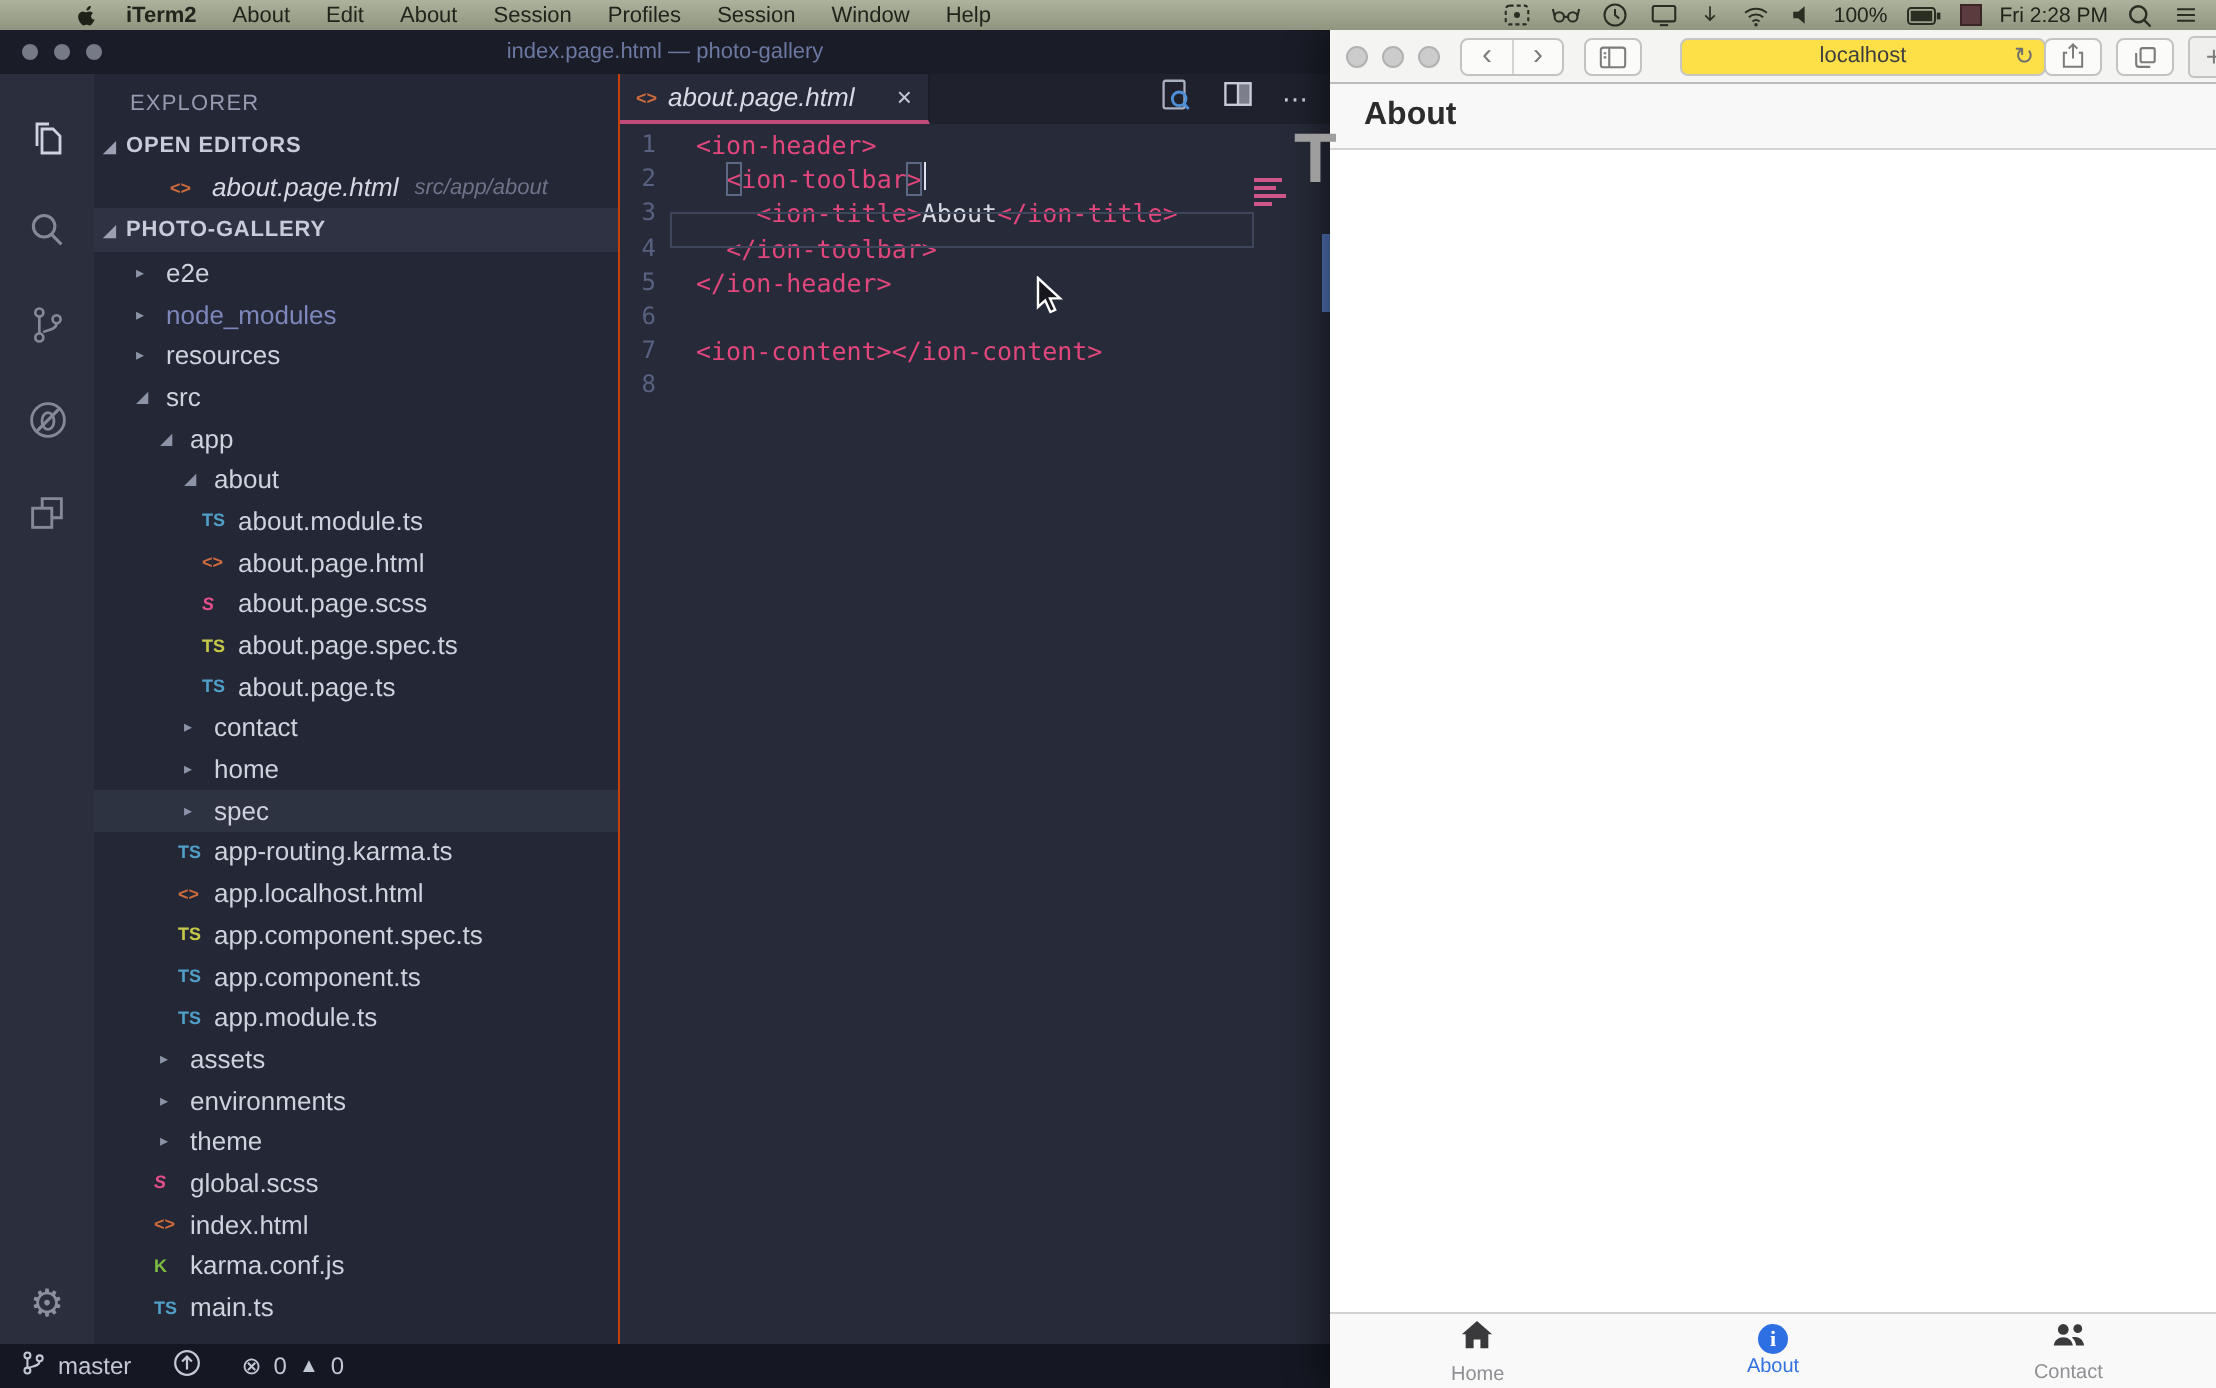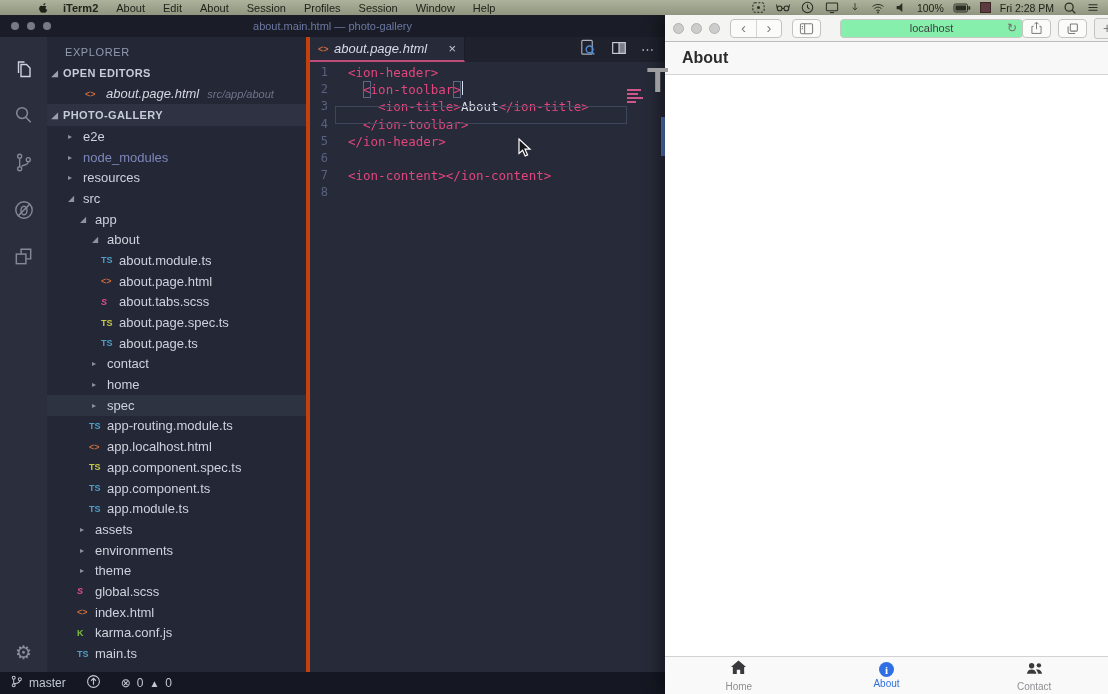--- a/index.html
+++ b/index.html
@@ -30,21 +30,21 @@
 
   .vs-body { display:flex; height:635px; }
 
   .vs-activity { width:47px; background:#2b2e3d; display:flex; flex-direction:column;
     align-items:center; padding-top:8px; flex-shrink:0; }
   .act-icon { width:47px; height:47px; display:flex; align-items:center; justify-content:center; opacity:.55; }
   .act-icon.active { opacity:1; }
   .act-gear { margin-top:auto; margin-bottom:10px; font-size:19px; color:#8b909f; line-height:1; }
 
   .vs-sidebar { width:263px; background:#242735; flex-shrink:0; font-size:13px;
-    border-right:4px solid #c2410c; overflow:hidden; }
+    border-right:1px solid #c2410c; overflow:hidden; }
   .vs-sb-title { height:26px; padding:9px 0 0 18px; font-size:11px; color:#949bb0; letter-spacing:.6px; }
   .sec-header { height:20px; display:flex; align-items:center; font-size:11px; font-weight:bold;
     color:#c6ccd9; letter-spacing:.4px; }
   .sec-header .tw { width:16px; text-align:center; font-size:8px; color:#9aa0b2; }
   .oe-item { height:21px; display:flex; align-items:center; padding-left:38px; }
   .oe-name { font-style:italic; color:#d5d8e2; margin-left:6px; }
   .oe-path { font-style:italic; color:#6d7389; font-size:11px; margin-left:8px; }
   .proj-header { height:22px; background:#2e3242; }
   .tree-row { height:20.7px; display:flex; align-items:center; color:#ced2dd; white-space:nowrap; }
   .tree-row.dim { color:#7d87bb; }
@@ -106,21 +106,21 @@
   .br-traffic i { width:11px; height:11px; border-radius:50%; background:#cccccc;
     border:1px solid #b2b2b2; display:block; }
   .nav-group { display:flex; height:19px; border:1px solid #c3c3c1; border-radius:4px;
     background:#fbfbfa; overflow:hidden; margin-right:10px; }
   .nav-btn { width:25px; display:flex; align-items:center; justify-content:center;
     color:#7c7c7c; font-size:15px; line-height:1; padding-bottom:2px; }
   .nav-btn + .nav-btn { border-left:1px solid #d4d4d2; }
   .tb-btn { width:29px; height:19px; border:1px solid #c3c3c1; border-radius:4px;
     background:#fbfbfa; display:flex; align-items:center; justify-content:center; }
   .url-field { width:183px; height:19px; border:1px solid #c6c6c4; border-radius:4px;
-    background:#86efac; margin-left:19px; position:relative; display:flex;
+    background:#fde047; margin-left:19px; position:relative; display:flex;
     align-items:center; justify-content:center; font-size:11px; color:#3e3e3e; }
   .reload { position:absolute; right:5px; color:#6f6f6f; font-size:12px; line-height:1; }
   .tb-right { position:absolute; right:0; display:flex; gap:7px; align-items:center; }
   .plus-btn { width:26px; height:21px; border:1px solid #c3c3c1; border-radius:3px;
     background:#efefed; color:#7c7c7c; font-size:14px; display:flex; align-items:center;
     justify-content:center; margin-right:-12px; }
 
   .br-header { height:33px; background:#f8f8f8; border-bottom:1px solid #d4d4d4;
     display:flex; align-items:center; padding-left:17px; }
   .br-page-title { font-size:16px; font-weight:600; color:#2c2c2c; }
@@ -211,21 +211,21 @@
       </span>
   </div>
 
   <div class="vscode">
     <div class="vs-titlebar">
       <span class="traffic">
           <i></i>
           <i></i>
           <i></i>
         </span>
-      <span class="vs-title">about.main.html — photo-gallery</span>
+      <span class="vs-title">index.page.html — photo-gallery</span>
     </div>
     <div class="vs-body">
       <div class="vs-activity" id="activity-bar">
           <div class="act-icon active">
             <svg width="24" height="24" viewBox="0 0 24 24" fill="none" stroke="#cfd3e0" stroke-width="1.4">
               <path d="M9 7.5h5.5l3.5 3.5v8.5H9z"></path>
               <path d="M6.5 16v-11h6"></path>
             </svg>
           </div>
           <div class="act-icon">
@@ -300,21 +300,21 @@
             <div class="tree-row" style="padding-left: 54px;">
               <span class="ficon ts">TS</span>
               <span class="tree-label">about.module.ts</span>
             </div>
             <div class="tree-row" style="padding-left: 54px;">
               <span class="ficon html">&lt;&gt;</span>
               <span class="tree-label">about.page.html</span>
             </div>
             <div class="tree-row" style="padding-left: 54px;">
               <span class="ficon scss">S</span>
-              <span class="tree-label">about.tabs.scss</span>
+              <span class="tree-label">about.page.scss</span>
             </div>
             <div class="tree-row" style="padding-left: 54px;">
               <span class="ficon ts-spec">TS</span>
               <span class="tree-label">about.page.spec.ts</span>
             </div>
             <div class="tree-row" style="padding-left: 54px;">
               <span class="ficon ts">TS</span>
               <span class="tree-label">about.page.ts</span>
             </div>
             <div class="tree-row" style="padding-left: 45px;">
@@ -324,21 +324,21 @@
             <div class="tree-row" style="padding-left: 45px;">
               <span class="tree-tw">▸</span>
               <span class="tree-label">home</span>
             </div>
             <div class="tree-row selected" style="padding-left: 45px;">
               <span class="tree-tw">▸</span>
               <span class="tree-label">spec</span>
             </div>
             <div class="tree-row" style="padding-left: 42px;">
               <span class="ficon ts">TS</span>
-              <span class="tree-label">app-routing.module.ts</span>
+              <span class="tree-label">app-routing.karma.ts</span>
             </div>
             <div class="tree-row" style="padding-left: 42px;">
               <span class="ficon html">&lt;&gt;</span>
               <span class="tree-label">app.localhost.html</span>
             </div>
             <div class="tree-row" style="padding-left: 42px;">
               <span class="ficon ts-spec">TS</span>
               <span class="tree-label">app.component.spec.ts</span>
             </div>
             <div class="tree-row" style="padding-left: 42px;">

